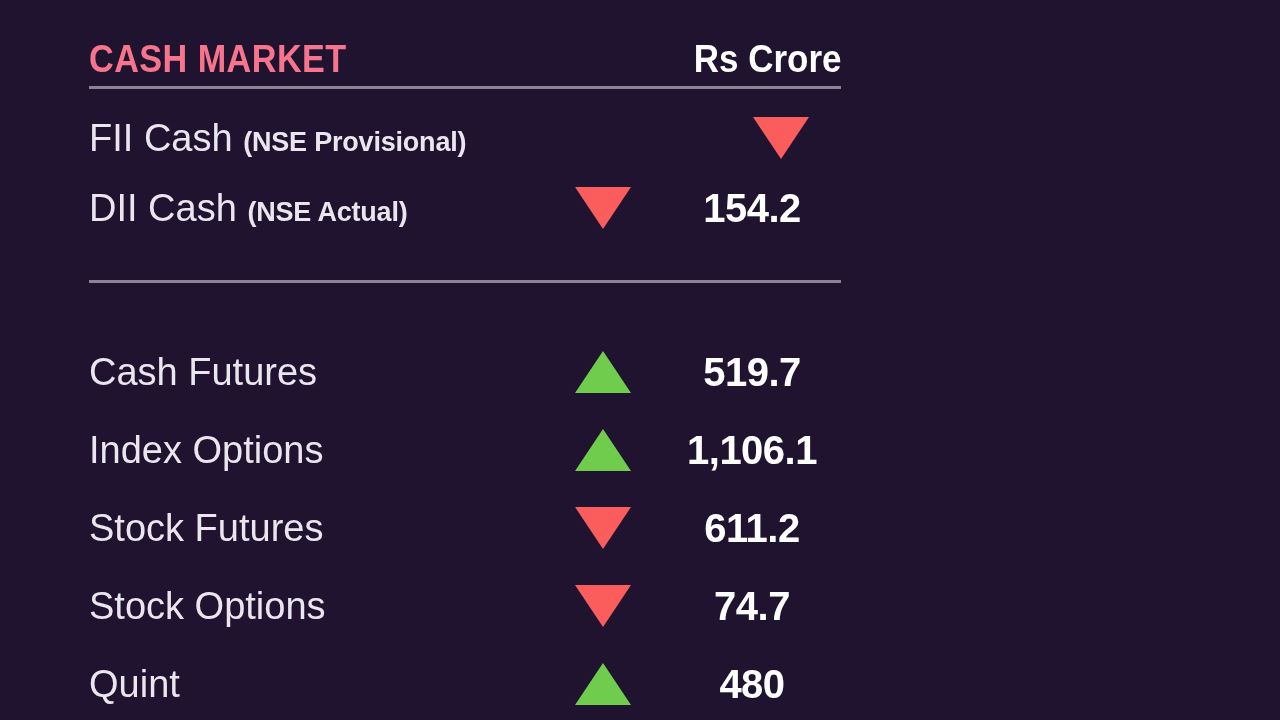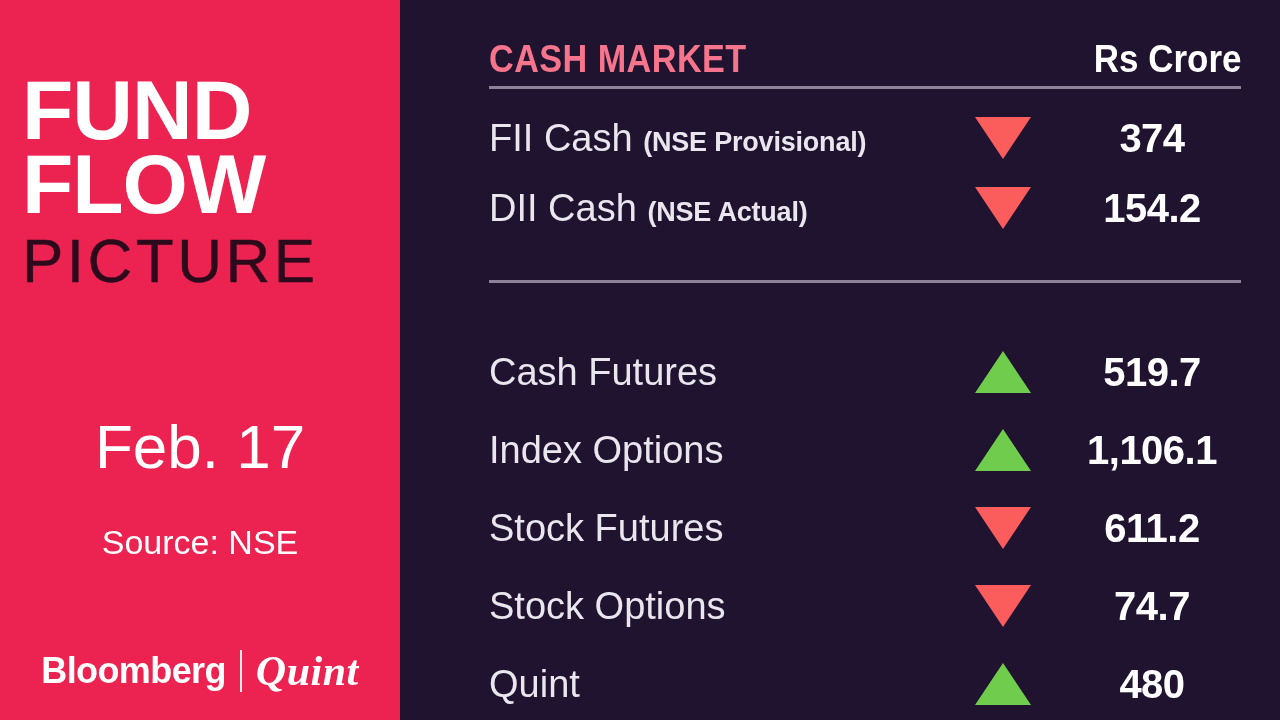--- a/index.html
+++ b/index.html
@@ -225,37 +225,20 @@
 
   #section-deriv { position: absolute; left: 0; top: 272px; }
   #deriv-rows { position: absolute; left: 0; top: 333px; }
   #deriv-rows .row { height: 78px; }
 </style>
 </head>
 <body>
 
 <div id="page">
 
-  <div class="left-panel">
-
-    <div class="brand-block">
-      <div class="brand-line">FUND</div>
-      <div class="brand-line">FLOW</div>
-      <div class="brand-sub">PICTURE</div>
-    </div>
-
-    <div class="date-line">Feb. 17</div>
-    <div class="source-line">Source: NSE</div>
-
-    <div class="logo-row">
-      <span class="logo-bloomberg">Bloomberg</span>
-      <span class="logo-divider"></span>
-      <span class="logo-quint">Quint</span>
-    </div>
-  </div>
 
   <div class="right-panel">
     <div class="table-wrap">
 
       <div class="section" id="section-cash" style="width:752px;">
         <div class="section-head">
           <span class="section-title">CASH MARKET</span>
           <span class="section-unit">Rs Crore</span>
         </div>
         <div class="rule"></div>
@@ -263,21 +246,20 @@
 
       <div id="cash-rows" style="width:752px;">
         <div class="row">
           <div class="row-label">
             <span>FII Cash</span>
             <span class="qualifier">(NSE Provisional)</span>
           </div>
           <div class="arrow-cell">
               <span class="tri down"></span>
             </div>
-          <div class="row-value">374</div>
         </div>
 
         <div class="row">
           <div class="row-label">
             <span>DII Cash</span>
             <span class="qualifier">(NSE Actual)</span>
           </div>
           <div class="arrow-cell">
               <span class="tri down"></span>
             </div>

